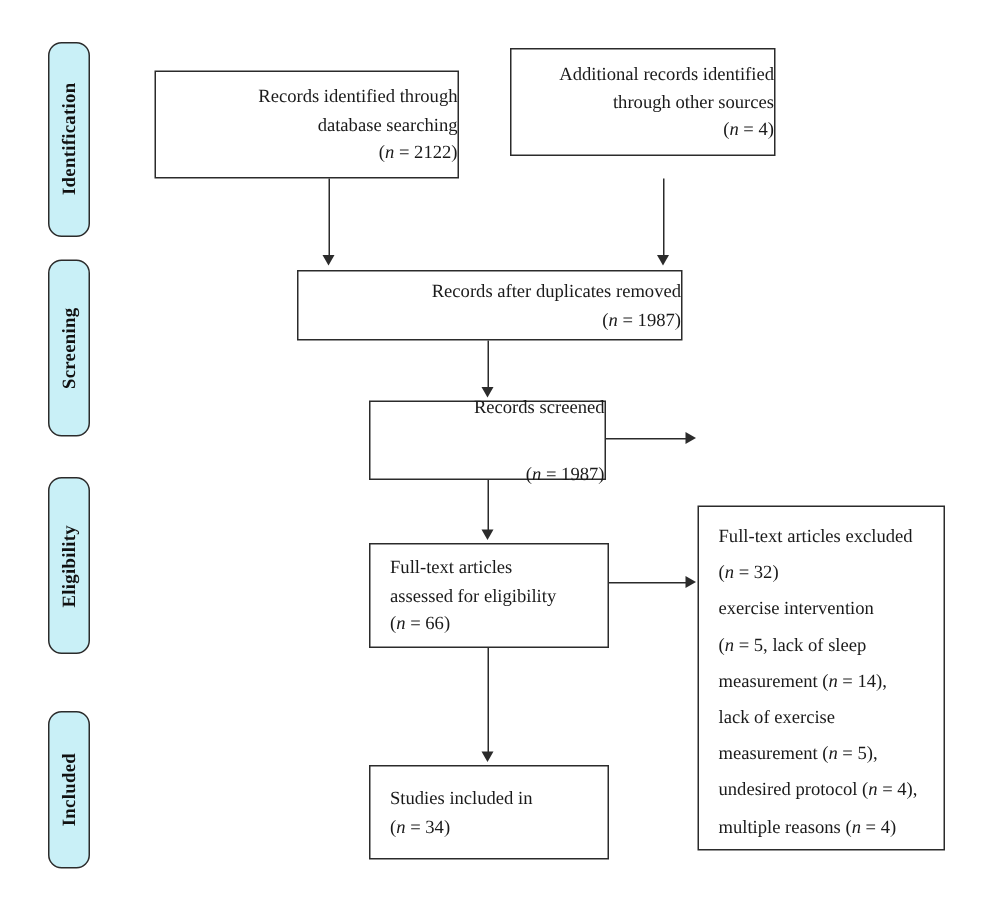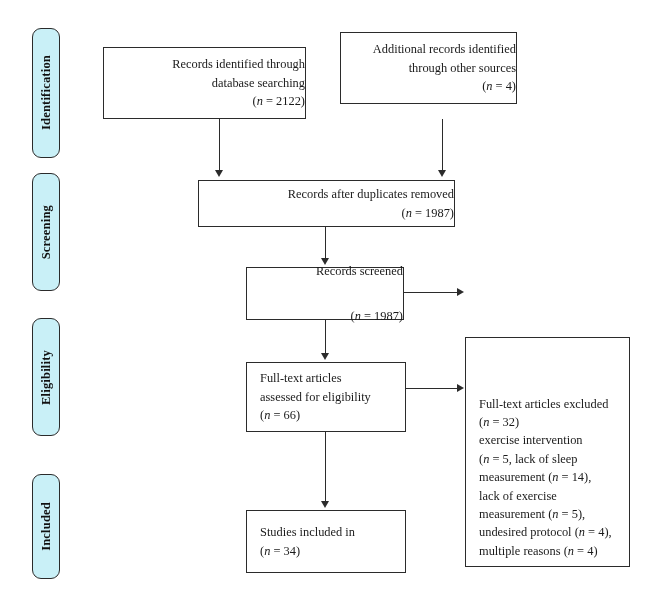--- a/index.html
+++ b/index.html
@@ -47,21 +47,21 @@
     border: 1.4px solid #2b2b2b;
     box-sizing: border-box;
     display: flex;
     flex-direction: column;
     justify-content: center;
     font-size: 12.4px;
     line-height: 1.48;
   }
   .flow-box.center { align-items: flex-end; text-align: center; }
   .flow-box.left   { align-items: flex-start; text-align: left; padding-left: 13px; padding-right: 6px; }
-  .flow-box.topleft{ align-items: flex-start; text-align: left; justify-content: flex-end;
+  .flow-box.topleft{ align-items: flex-start; text-align: left; justify-content: space-between;
                      padding: 10px 6px 6px 13px; }
   .flow-box .line { display: block; white-space: nowrap; }
   .flow-box .wrapline { display: block; }
   i.nvar { font-style: italic; }
 
   
   .vline, .hline {
     position: absolute;
     background: #2b2b2b;
   }

